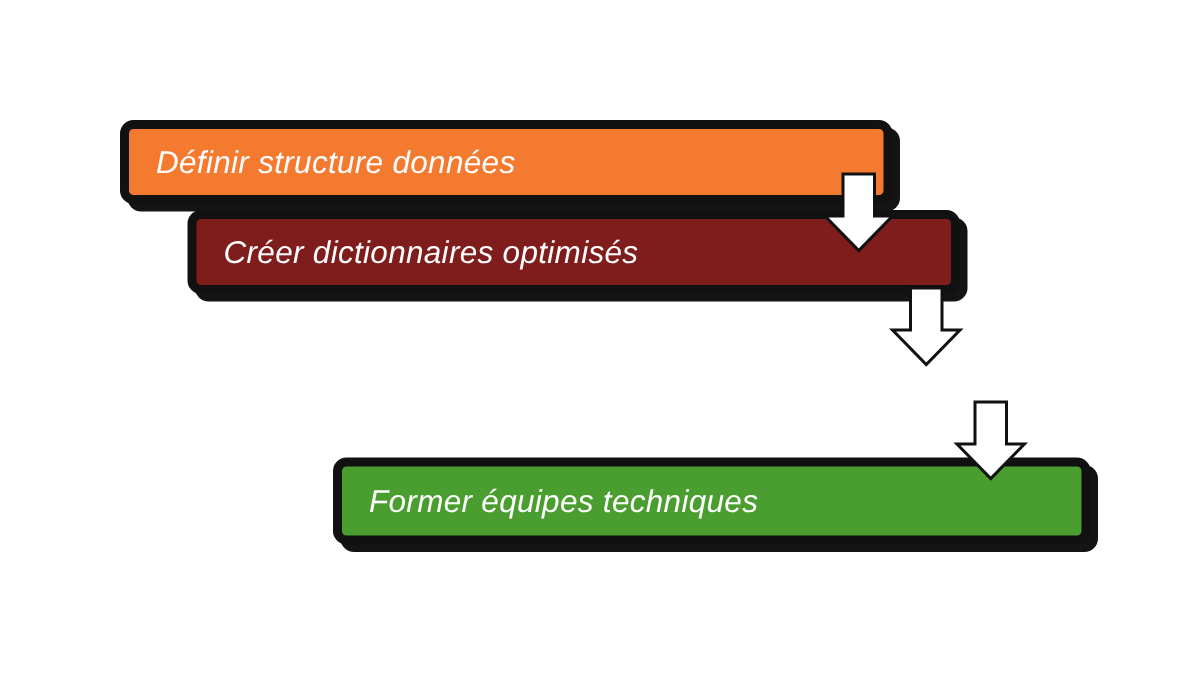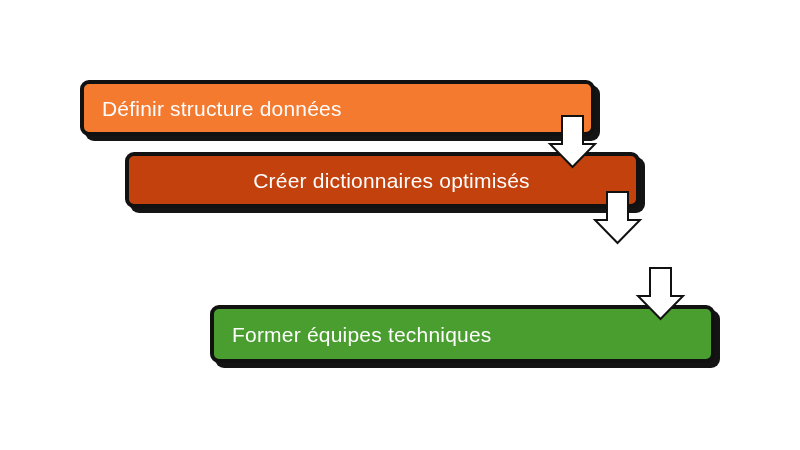--- a/index.html
+++ b/index.html
@@ -15,25 +15,26 @@
   }
   #stage {
     position: relative;
     width: 800px;
     height: 450px;
     background: #ffffff;
   }
   .step-box {
     position: absolute;
     box-sizing: border-box;
-    border: 4px solid #0c4a6e;
+    border: 6px solid #0c4a6e;
     border-radius: 9px;
     display: flex;
     align-items: center;
     box-shadow: 5px 5px 0 0 rgba(0,0,0,0.92);
+    font-style: italic;
   }
   .step-label {
     padding-left: 18px;
     color: #fdfdfd;
     font-size: 21px;
     line-height: 1;
     letter-spacing: 0.2px;
     white-space: nowrap;
     font-family: "Liberation Sans", sans-serif;
   }
@@ -48,26 +49,26 @@
 </style>
 </head>
 <body>
 
 <div id="stage" style="background: rgb(255, 255, 255);">
 
   <div class="step-box" id="step-1" style="left: 80px; top: 80px; width: 515px; height: 56px; background: rgb(244, 122, 48); border-color: rgb(17, 17, 17); z-index: 10;">
     <span class="step-label" style="color: rgb(253, 253, 253);">Définir structure données</span>
   </div>
 
-  <div class="step-box" id="step-2" style="left: 125px; top: 152px; width: 515px; height: 56px; background: #c2410c; border-color: rgb(17, 17, 17); z-index: 11; justify-content: center;">
+  <div class="step-box" id="step-2" style="left: 125px; top: 140px; width: 515px; height: 56px; background: #7f1d1d; border-color: rgb(17, 17, 17); z-index: 11;">
     <span class="step-label" style="color: rgb(253, 253, 253);">Créer dictionnaires optimisés</span>
   </div>
 
 
-  <div class="step-box" id="step-4" style="left: 210px; top: 305px; width: 505px; height: 58px; background: rgb(74, 158, 47); border-color: rgb(17, 17, 17); z-index: 13;">
+  <div class="step-box" id="step-4" style="left: 222px; top: 305px; width: 505px; height: 58px; background: rgb(74, 158, 47); border-color: rgb(17, 17, 17); z-index: 13;">
     <span class="step-label" style="color: rgb(253, 253, 253);">Former équipes techniques</span>
   </div>
 
   <div class="connector-arrow" id="arrow-1" style="left: 549px; top: 116px; width: 47px; height: 52px; z-index: 50;">
     <svg viewBox="0 0 47 52" width="47" height="52" aria-hidden="true">
       <polygon points="13,0 34,0 34,28 46,28 23.5,51 1,28 13,28" fill="#ffffff" stroke="#111111" stroke-width="2" stroke-linejoin="miter"></polygon>
     </svg>
   </div>
 
   <div class="connector-arrow" id="arrow-2" style="left: 594px; top: 192px; width: 47px; height: 52px; z-index: 51;">

